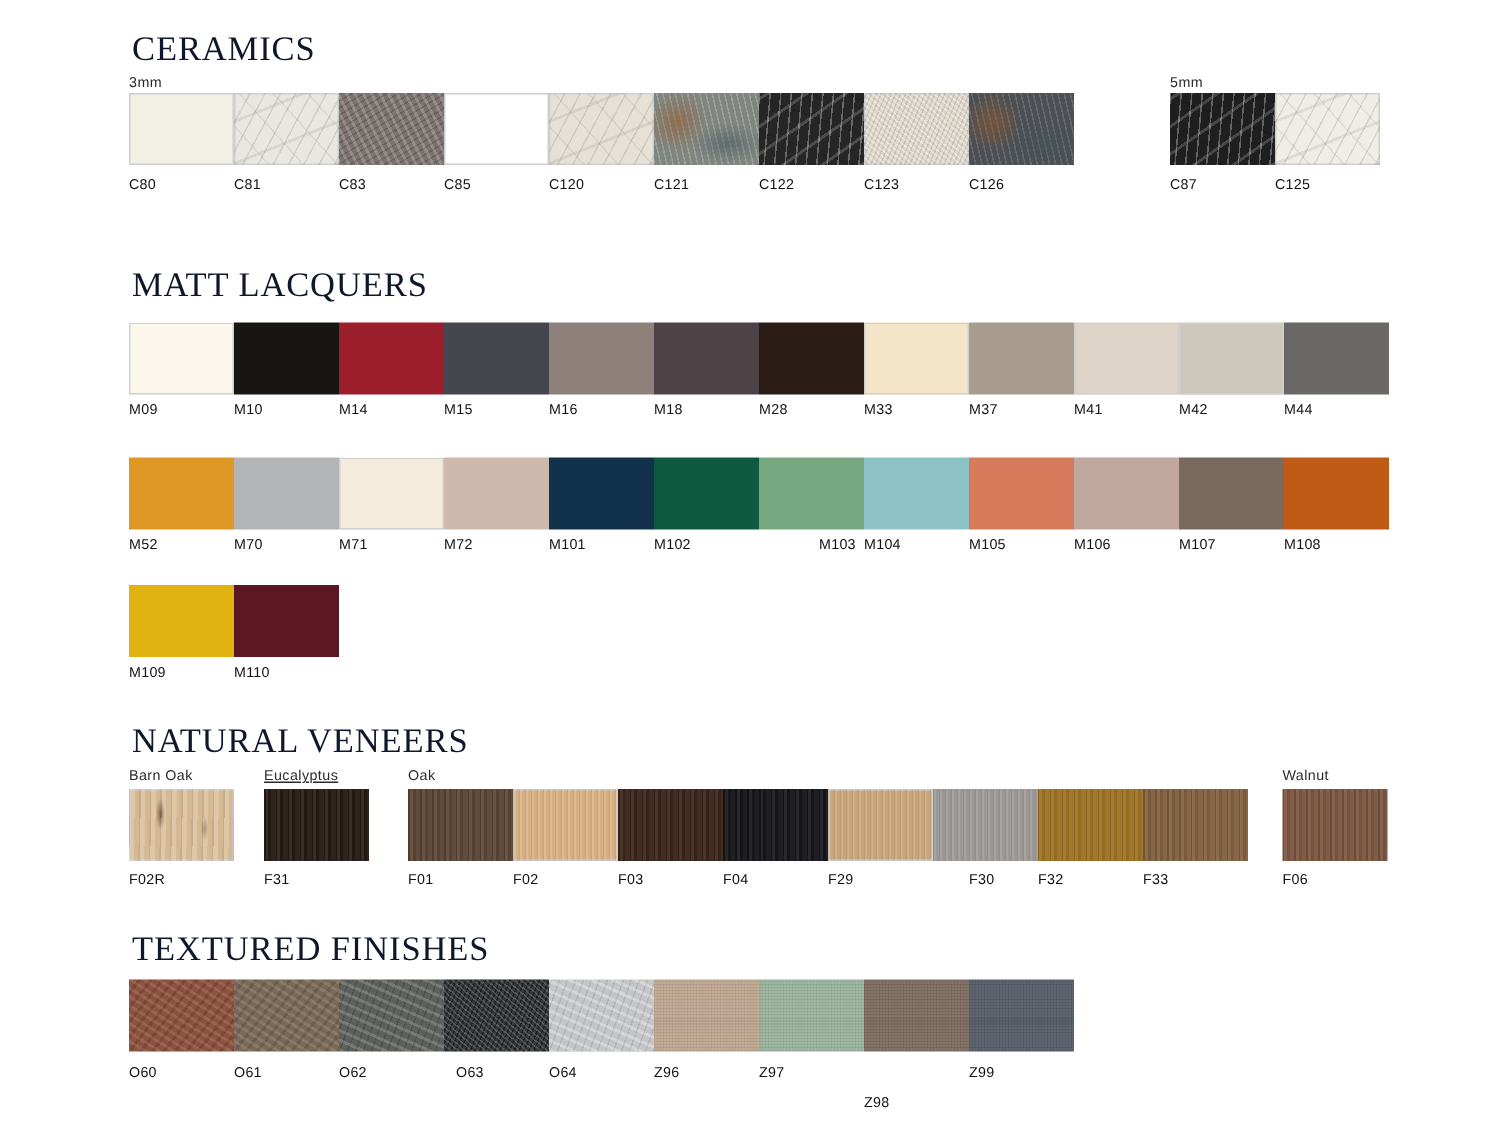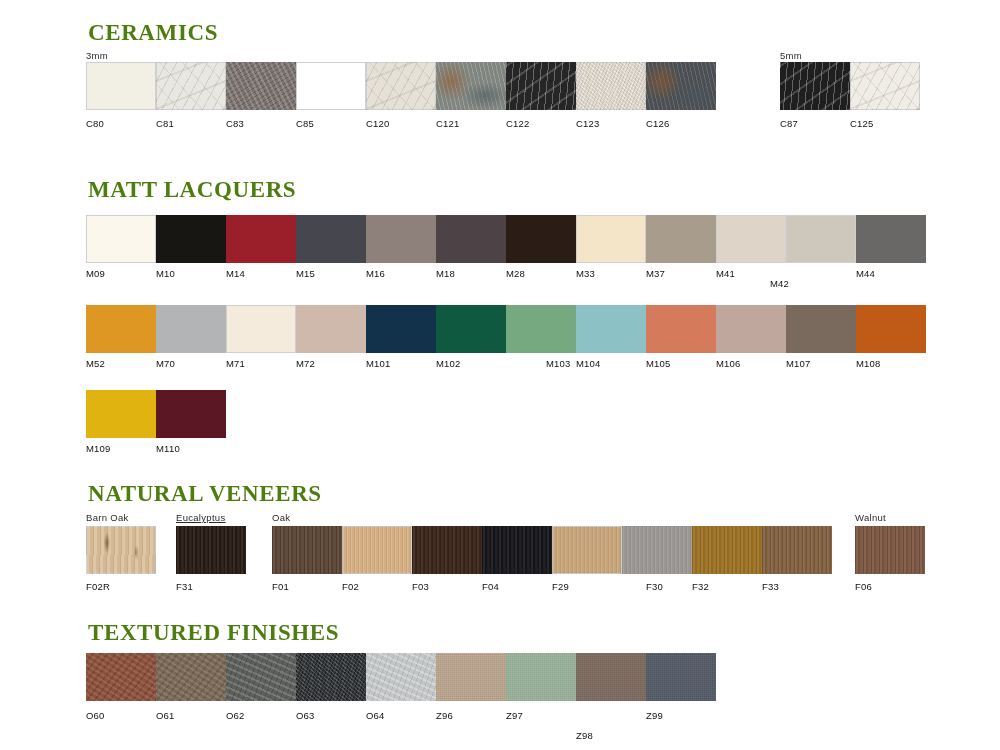--- a/index.html
+++ b/index.html
@@ -11,24 +11,24 @@
     color:#1b1b1b;
     overflow:hidden;
     position:relative;
   }
   .page{position:relative;width:1000px;height:750px;}
 
   .section{position:absolute;}
 
   .section-title{
     font-family:"Liberation Serif", serif;
-    font-weight:700;
+    font-weight:400;
     font-size:23px;
     letter-spacing:.6px;
-    color:#4d7c0f;
+    color:#0f172a;
     margin:0;
     white-space:nowrap;
   }
 
   .grouplabel{
     position:absolute;
     font-size:9.5px;
     letter-spacing:.3px;
     color:#2a2a2a;
     white-space:nowrap;
@@ -219,21 +219,21 @@
           <div class="fill tex-none"></div>
         </div>
         <div class="code" style="left: 646px; top: 268px;">M37</div>
         <div class="swatch bordered" style="left: 716px; top: 215px; background: rgb(222, 213, 200);">
           <div class="fill tex-none"></div>
         </div>
         <div class="code" style="left: 716px; top: 268px;">M41</div>
         <div class="swatch bordered" style="left: 786px; top: 215px; background: rgb(205, 200, 187);">
           <div class="fill tex-none"></div>
         </div>
-        <div class="code" style="left: 770px; top: 268px; margin-top: 10px;">M42</div>
+        <div class="code" style="left: 786px; top: 268px;">M42</div>
         <div class="swatch" style="left: 856px; top: 215px; background: rgb(106, 104, 102);">
           <div class="fill tex-none"></div>
         </div>
         <div class="code" style="left: 856px; top: 268px;">M44</div>
         <div class="swatch" style="left: 86px; top: 305px; background: rgb(221, 151, 34);">
           <div class="fill tex-none"></div>
         </div>
         <div class="code" style="left: 86px; top: 358px;">M52</div>
         <div class="swatch" style="left: 156px; top: 305px; background: rgb(178, 180, 182);">
           <div class="fill tex-none"></div>
@@ -355,21 +355,21 @@
           <div class="fill tex-leather"></div>
         </div>
         <div class="code" style="left: 156px; top: 710px;">O61</div>
         <div class="swatch" style="left: 226px; top: 653px; background: rgb(88, 91, 88);">
           <div class="fill tex-concrete"></div>
         </div>
         <div class="code" style="left: 226px; top: 710px;">O62</div>
         <div class="swatch" style="left: 296px; top: 653px; background: rgb(34, 37, 40);">
           <div class="fill tex-speckle"></div>
         </div>
-        <div class="code" style="left: 296px; top: 710px;">O63</div>
+        <div class="code" style="left: 304px; top: 710px;">O63</div>
         <div class="swatch bordered" style="left: 366px; top: 653px; background: rgb(202, 205, 207);">
           <div class="fill tex-concrete"></div>
         </div>
         <div class="code" style="left: 366px; top: 710px;">O64</div>
         <div class="swatch" style="left: 436px; top: 653px; background: rgb(189, 166, 143);">
           <div class="fill tex-linen"></div>
         </div>
         <div class="code" style="left: 436px; top: 710px;">Z96</div>
         <div class="swatch" style="left: 506px; top: 653px; background: rgb(154, 179, 156);">
           <div class="fill tex-linen"></div>

